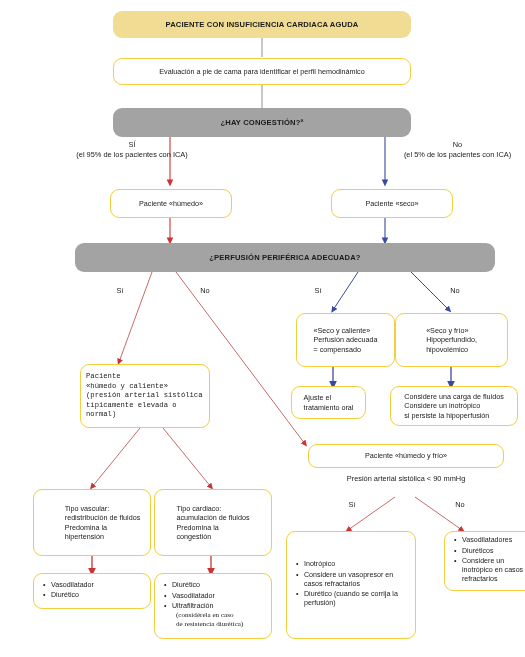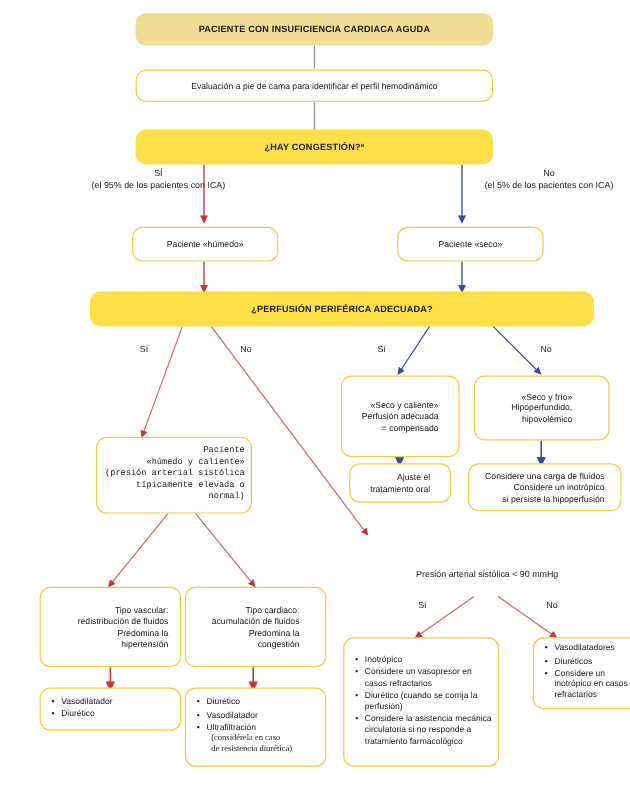--- a/index.html
+++ b/index.html
@@ -11,38 +11,38 @@
     overflow:hidden;
     position:relative;
   }
   #canvas{position:absolute;left:0;top:0;width:525px;height:657px;}
   svg.lines{position:absolute;left:0;top:0;width:525px;height:657px;pointer-events:none;}
 
   .node{position:absolute;box-sizing:border-box;}
 
   
   .bar{
-    background:#fde047;
+    background:#a3a3a3;
     border-radius:9px;
     display:flex;align-items:center;justify-content:center;
     text-align:center;
     font-size:7.6px;
     font-weight:bold;
     letter-spacing:.15px;
     color:#1a1a1a;
   }
   .bar.title{background:#f0dc92;}
 
   
   .box{
     background:#ffffff;
     border:1.3px solid #f2cf3f;
     border-radius:9px;
     display:flex;align-items:center;justify-content:center;
-    text-align:right;
+    text-align:left;
     font-size:7.2px;
     line-height:1.32;
     padding:3px 5px;
     color:#1a1a1a;
   }
   .box.left{justify-content:flex-start;text-align:left;}
 
   ul.bul{margin:0;padding:0 0 0 7px;list-style:none;text-align:left;}
   ul.bul li{position:relative;margin:0 0 1px 0;padding-left:5px;font-size:7.1px;line-height:1.3;}
   ul.bul li:before{content:"\2022";position:absolute;left:-3px;top:0;}
@@ -123,38 +123,39 @@
   <div class="node box" style="left:110px;top:189px;width:122px;height:29px;">Paciente «húmedo»</div>
   <div class="node box" style="left:331px;top:189px;width:122px;height:29px;">Paciente «seco»</div>
 
   <div class="node bar" style="left:75px;top:243px;width:420px;height:29px;">¿PERFUSIÓN PERIFÉRICA ADECUADA?</div>
 
   <div class="lbl" style="left:105px;top:286px;width:30px;">Sí</div>
   <div class="lbl" style="left:190px;top:286px;width:30px;">No</div>
   <div class="lbl" style="left:303px;top:286px;width:30px;">Sí</div>
   <div class="lbl" style="left:440px;top:286px;width:30px;">No</div>
 
-  <div class="node box" style="left:284px;top:313px;width:99px;height:68px;white-space:pre-line;">«Seco y caliente»
+  <div class="node box" style="left:296px;top:313px;width:99px;height:54px;white-space:pre-line;">«Seco y caliente»
 Perfusión adecuada
 = compensado</div>
   <div class="node box" style="left:395px;top:313px;width:113px;height:54px;white-space:pre-line;">«Seco y frío»
 Hipoperfundido,
 hipovolémico</div>
 
-  <div class="node box" style="left:291px;top:386px;width:85px;height:33px;white-space:pre-line;">Ajuste el
+  <div class="node box" style="left:291px;top:386px;width:75px;height:33px;white-space:pre-line;">Ajuste el
 tratamiento oral</div>
   <div class="node box" style="left:390px;top:386px;width:128px;height:40px;white-space:pre-line;">Considere una carga de fluidos
 Considere un inotrópico
 si persiste la hipoperfusión</div>
 
   <div class="node box" style="left:80px;top:364px;width:130px;height:64px;white-space:pre-line;font-family:Liberation Mono, monospace;">Paciente
 «húmedo y caliente»
 (presión arterial sistólica
 típicamente elevada o normal)</div>
 
+  <div class="node box" style="left:308px;top:444px;width:196px;height:24px;">Paciente «húmedo y frío»</div>
   <div class="lbl" style="left:308px;top:474px;width:196px;">Presión arterial sistólica &lt; 90 mmHg</div>
   <div class="lbl" style="left:340px;top:500px;width:24px;">Sí</div>
   <div class="lbl" style="left:448px;top:500px;width:24px;">No</div>
 
   <div class="node box" style="left:33px;top:489px;width:118px;height:67px;white-space:pre-line;padding-left:26px;">Tipo vascular:
 redistribución de fluidos
 Predomina la
 hipertensión</div>
   <div class="node box" style="left:154px;top:489px;width:118px;height:67px;white-space:pre-line;">Tipo cardiaco:
 acumulación de fluidos
@@ -175,21 +176,20 @@
         <li>Ultrafiltración<span class="cont" style="white-space: pre-line;">(considérela en caso
 de resistencia diurética)</span></li>
       </ul>
   </div>
 
   <div class="node box left" style="left:286px;top:531px;width:130px;height:108px;">
     <ul class="bul">
         <li>Inotrópico</li>
         <li>Considere un vasopresor en casos refractarios</li>
         <li>Diurético (cuando se corrija la perfusión)</li>
-        <li>Considere la asistencia mecánica circulatoria si no responde a tratamiento farmacológico</li>
       </ul>
   </div>
 
   <div class="node box left" style="left:444px;top:531px;width:90px;height:60px;justify-content:center;">
     <ul class="bul">
         <li>Vasodilatadores</li>
         <li>Diuréticos</li>
         <li>Considere un inotrópico en casos refractarios</li>
       </ul>
   </div>

